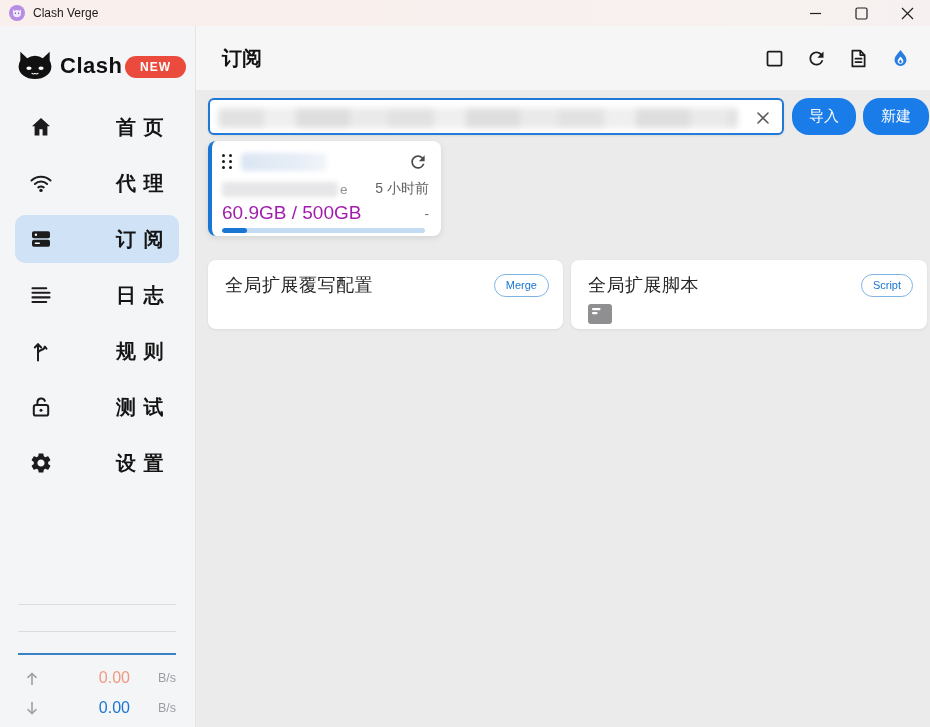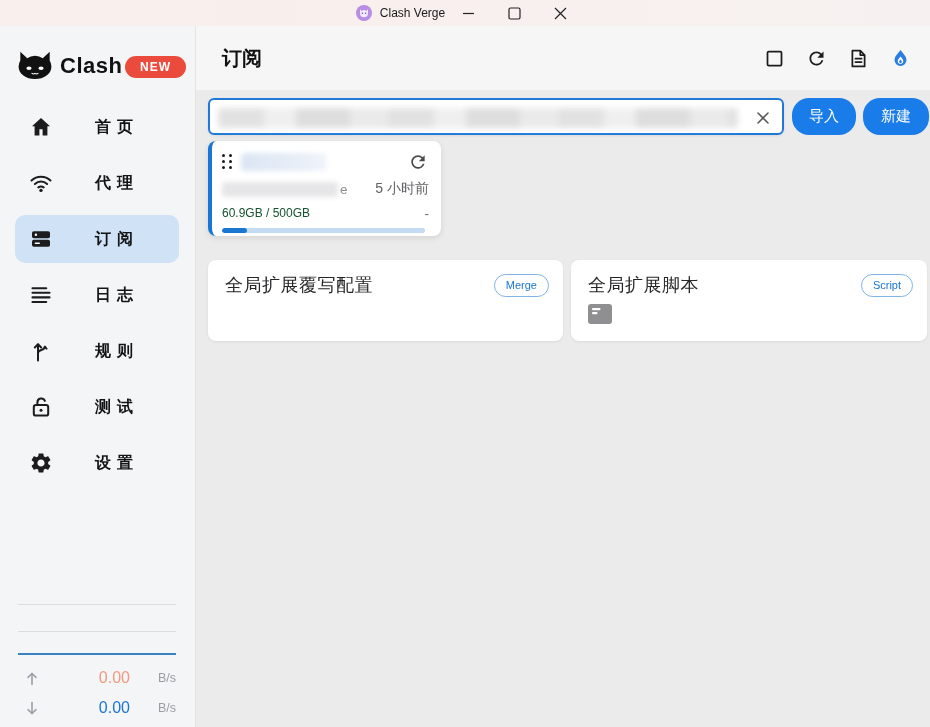--- a/index.html
+++ b/index.html
@@ -12,38 +12,38 @@
     --ink:#1c1c1e;
   }
   *{box-sizing:border-box;margin:0;padding:0;}
   html,body{width:930px;height:727px;}
   body{font-family:"Liberation Sans","DejaVu Sans",sans-serif;background:#ddd;}
   .window{position:relative;width:930px;height:727px;overflow:hidden;background:#ebebeb;outline:1px solid #c9c9c9;}
 
   
   .titlebar{position:absolute;left:0;top:0;width:930px;height:26px;
     background:linear-gradient(90deg,#f9efec 0%,#f8f0ee 55%,#f6f1f0 100%);
-    display:flex;align-items:center;justify-content:center;}
+    display:flex;align-items:center;justify-content:space-between;}
   .titlebar-left{display:flex;align-items:center;gap:8px;padding-left:9px;}
   .titlebar-title{font-size:12px;color:#1a1a1a;}
   .win-controls{display:flex;height:26px;}
   .win-btn{width:46px;height:26px;border:none;background:transparent;display:flex;align-items:center;justify-content:center;cursor:pointer;}
 
   
   .sidebar{position:absolute;left:0;top:26px;width:196px;height:701px;background:#f4f5f7;border-right:1px solid #e3e4e6;}
   .logo-row{display:flex;align-items:center;margin:15px 0 0 16px;height:50px;position:relative;}
   .logo-text{font-size:22px;font-weight:800;color:#111;margin-left:6px;letter-spacing:.5px;white-space:nowrap;}
   .logo-badge{position:absolute;left:109px;top:15px;background:var(--badge-red);color:#fff;
     font-size:12px;font-weight:700;letter-spacing:1px;padding:4px 15px;border-radius:13px;}
   .nav{margin-top:12px;}
   .nav-item{width:164px;height:48px;margin:0 0 8px 15px;border-radius:10px;display:flex;align-items:center;
     padding-left:14px;cursor:pointer;}
   .nav-item.selected{background:var(--selected-bg);}
   .nav-icon{width:24px;height:24px;flex:0 0 24px;display:flex;align-items:center;justify-content:center;}
-  .nav-label{margin-left:42px;font-size:16px;font-weight:600;color:#141414;letter-spacing:.38em;white-space:nowrap;}
+  .nav-label{margin-left:63px;font-size:20px;font-weight:600;color:#141414;letter-spacing:.38em;white-space:nowrap;}
 
   .sidebar-foot{position:absolute;left:0;top:545px;width:195px;height:156px;}
   .graph-line{position:absolute;left:18px;width:158px;height:0;border-top:1px solid #dcdddf;}
   .graph-line.l1{top:33px;}
   .graph-line.l2{top:60px;}
   .graph-base{position:absolute;left:18px;top:82px;width:158px;height:0;border-top:2px solid #3b82c4;}
   .stats{position:absolute;left:0;top:92px;width:195px;}
   .stat-row{display:flex;align-items:center;height:30px;padding:0 19px 0 24px;}
   .stat-icon{width:16px;display:flex;align-items:center;justify-content:center;}
   .stat-value{flex:1;text-align:right;font-size:16px;margin-right:14px;}
@@ -79,28 +79,28 @@
   .pc-row1{display:flex;align-items:center;height:24px;}
   .dots{width:11px;height:17px;display:grid;grid-template-columns:repeat(2,3px);grid-auto-rows:3px;gap:3px 4px;margin-right:8px;}
   .dots i{background:#1b1b1b;border-radius:50%;}
   .name-blur{width:86px;height:18px;border-radius:4px;background:linear-gradient(90deg,#dbe6f3,#e8eef7 70%,#f2f5fa);filter:blur(2.5px);}
   .pc-refresh{margin-left:auto;width:22px;height:22px;border:none;background:transparent;cursor:pointer;padding:0;display:flex;align-items:center;justify-content:center;}
   .pc-row2{display:flex;align-items:center;height:24px;margin-top:3px;}
   .urlb{width:116px;height:15px;border-radius:3px;background:#e6e6e8;filter:blur(2.5px);}
   .url-tail{font-size:13.5px;color:#8d8d90;margin-left:2px;}
   .updated{margin-left:auto;font-size:14px;color:#636366;}
   .pc-row3{display:flex;align-items:center;height:22px;margin-top:1px;}
-  .usage{font-size:12px;color:#14532d;}
+  .usage{font-size:19px;color:#a21caf;}
   .expire{margin-left:auto;font-size:13.5px;color:#6b6b6e;}
   .progress{margin-top:4px;width:203px;height:5px;border-radius:3px;background:var(--progress-track);overflow:hidden;}
   .progress-fill{height:100%;background:var(--accent);border-radius:3px;width:12%;}
 
   
   .cards-row{display:flex;gap:8px;margin:24px 0 0 12px;}
-  .ov-card{position:relative;height:81px;background:#fff;border-radius:8px;box-shadow:0 1px 3px rgba(0,0,0,.07);padding:13px 14px 16px 17px;cursor:pointer;}
+  .ov-card{position:relative;height:69px;background:#fff;border-radius:8px;box-shadow:0 1px 3px rgba(0,0,0,.07);padding:13px 14px 16px 17px;cursor:pointer;}
   .ov-card.c1{width:355px;}
   .ov-card.c2{width:356px;}
   .ov-title-row{display:flex;align-items:center;justify-content:space-between;}
   .ov-title{font-size:18px;font-weight:500;color:#262628;letter-spacing:.5px;}
   .chip{border:1px solid rgba(25,118,210,.55);color:var(--accent);font-size:11px;border-radius:13px;padding:2px 11px;line-height:17px;}
   .ov-icon{position:absolute;left:17px;top:44px;}
 
   svg{display:block;}
 </style>
 </head>

